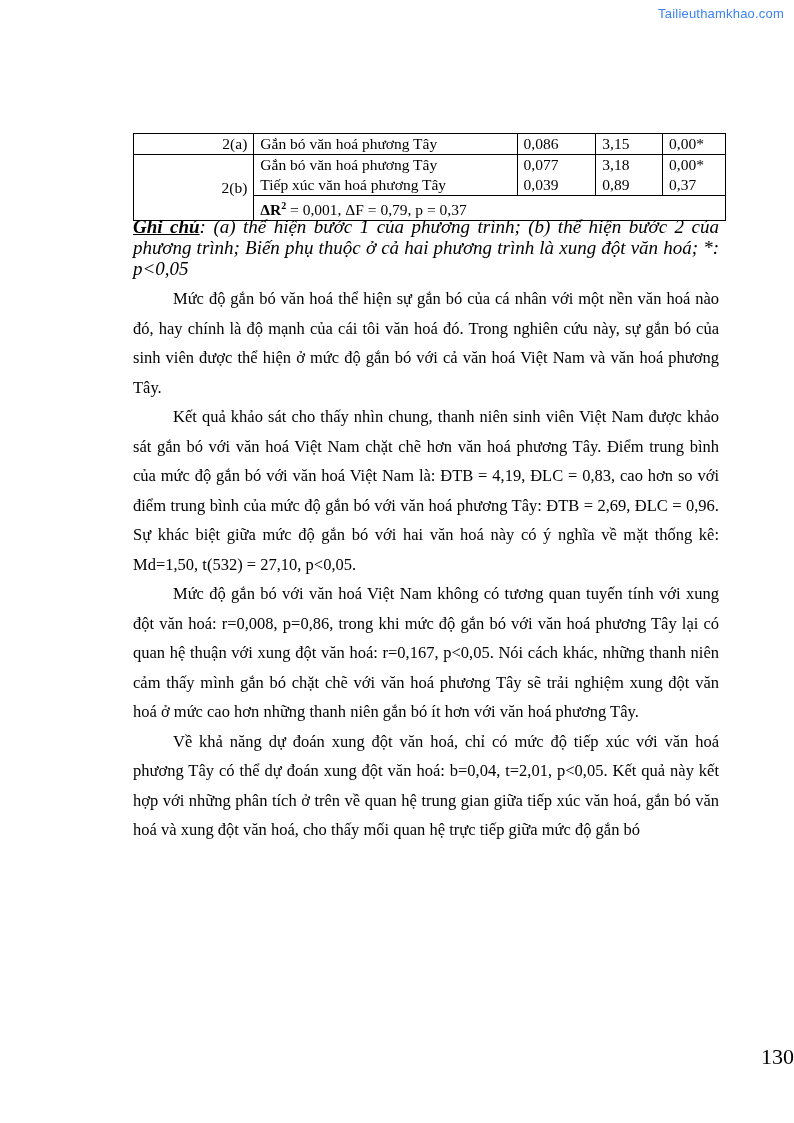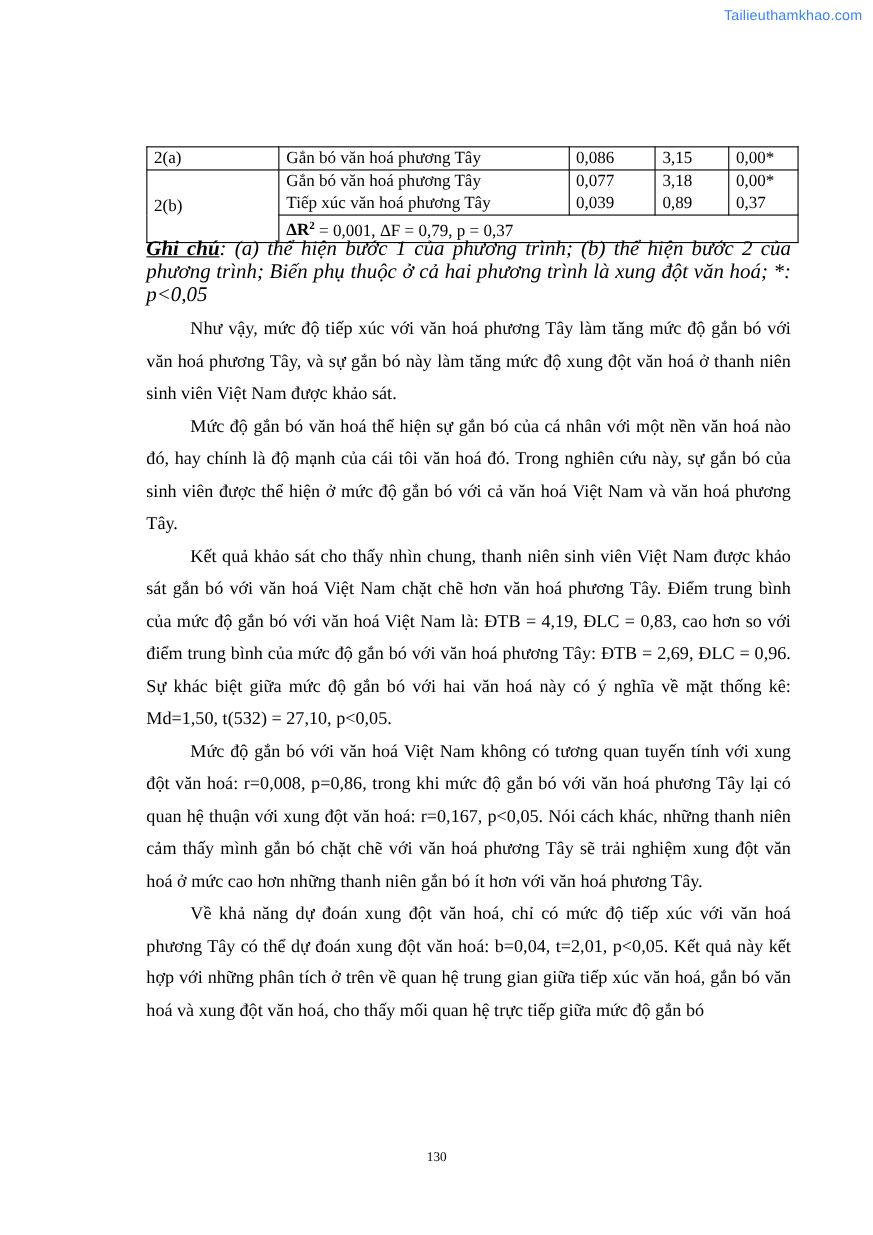--- a/index.html
+++ b/index.html
@@ -3,33 +3,33 @@
 <meta charset="utf-8">
 <style>
   html, body { margin: 0; padding: 0; background: #ffffff; }
   body { width: 794px; height: 1123px; position: relative; overflow: hidden;
          font-family: "Liberation Serif", "DejaVu Serif", serif; color: #000; }
   .watermark { position: absolute; top: 6px; right: 10px; font-family: "Liberation Sans", "DejaVu Sans", sans-serif;
                font-size: 13px; color: #3b82f6; letter-spacing: 0.2px; }
   table.reg { position: absolute; left: 133px; top: 133px; width: 593px; border-collapse: collapse;
               font-size: 15.5px; line-height: 20px; }
   table.reg td { border: 1px solid #000; padding: 0 6px; vertical-align: top; }
-  td.model { text-align: left; vertical-align: middle !important; width: 108px; }
+  td.model { text-align: right; vertical-align: middle !important; width: 108px; }
   td.var { width: 252px; }
   td.b { width: 66px; }
   td.t { width: 54px; }
   td.p { width: 50px; }
   .delta { font-weight: bold; margin-top: 28px; }
   .note { position: absolute; left: 133px; top: 216px; width: 586px; font-size: 19px; line-height: 21px;
           font-style: italic; text-align: justify; }
   .note .lbl { font-weight: bold; text-decoration: underline; }
   .body { position: absolute; left: 133px; width: 586px; font-size: 16.5px; line-height: 29.5px; text-align: justify; }
   .body p { margin: 0; text-indent: 40px; }
   .heading { font-style: italic; text-indent: 0 !important; }
-  .pagenum { position: absolute; top: 1044px; left: 0; width: 794px; text-align: center; font-size: 12px; }
+  .pagenum { position: absolute; top: 1044px; left: 0; width: 794px; text-align: right; font-size: 22px; }
 </style>
 </head>
 <body>
 
 <div class="watermark">Tailieuthamkhao.com</div>
 
 <table class="reg">
   <tbody>
       <tr>
     <td class="model">2(a)</td>
@@ -59,20 +59,19 @@
   </tr>
   <tr>
     <td colspan="4"><span class="delta">ΔR</span><sup class="delta" style="font-size:10px;">2</sup><span> = 0,001, ΔF = 0,79, p = 0,37</span></td>
   </tr>
 </tbody>
   </table>
 
 <div class="note"><span class="lbl">Ghi chú</span><span>: (a) thể hiện bước 1 của phương trình; (b) thể hiện bước 2 của phương trình; Biến phụ thuộc ở cả hai phương trình là xung đột văn hoá; *: p&lt;0,05</span></div>
 
 <div class="body" style="top:284px;">
-  <p>Như vậy, mức độ tiếp xúc với văn hoá phương Tây làm tăng mức độ gắn bó với văn hoá phương Tây, và sự gắn bó này làm tăng mức độ xung đột văn hoá ở thanh niên sinh viên Việt Nam được khảo sát.</p>
   <p>Mức độ gắn bó văn hoá thể hiện sự gắn bó của cá nhân với một nền văn hoá nào đó, hay chính là độ mạnh của cái tôi văn hoá đó. Trong nghiên cứu này, sự gắn bó của sinh viên được thể hiện ở mức độ gắn bó với cả văn hoá Việt Nam và văn hoá phương Tây.</p>
   <p>Kết quả khảo sát cho thấy nhìn chung, thanh niên sinh viên Việt Nam được khảo sát gắn bó với văn hoá Việt Nam chặt chẽ hơn văn hoá phương Tây. Điểm trung bình của mức độ gắn bó với văn hoá Việt Nam là: ĐTB = 4,19, ĐLC = 0,83, cao hơn so với điểm trung bình của mức độ gắn bó với văn hoá phương Tây: ĐTB = 2,69, ĐLC = 0,96. Sự khác biệt giữa mức độ gắn bó với hai văn hoá này có ý nghĩa về mặt thống kê: Md=1,50, t(532) = 27,10, p&lt;0,05.</p>
   <p>Mức độ gắn bó với văn hoá Việt Nam không có tương quan tuyến tính với xung đột văn hoá: r=0,008, p=0,86, trong khi mức độ gắn bó với văn hoá phương Tây lại có quan hệ thuận với xung đột văn hoá: r=0,167, p&lt;0,05. Nói cách khác, những thanh niên cảm thấy mình gắn bó chặt chẽ với văn hoá phương Tây sẽ trải nghiệm xung đột văn hoá ở mức cao hơn những thanh niên gắn bó ít hơn với văn hoá phương Tây.</p>
   <p>Về khả năng dự đoán xung đột văn hoá, chỉ có mức độ tiếp xúc với văn hoá phương Tây có thể dự đoán xung đột văn hoá: b=0,04, t=2,01, p&lt;0,05. Kết quả này kết hợp với những phân tích ở trên về quan hệ trung gian giữa tiếp xúc văn hoá, gắn bó văn hoá và xung đột văn hoá, cho thấy mối quan hệ trực tiếp giữa mức độ gắn bó</p>
 </div>
 
 <div class="pagenum">130</div>
 
 </body></html>

